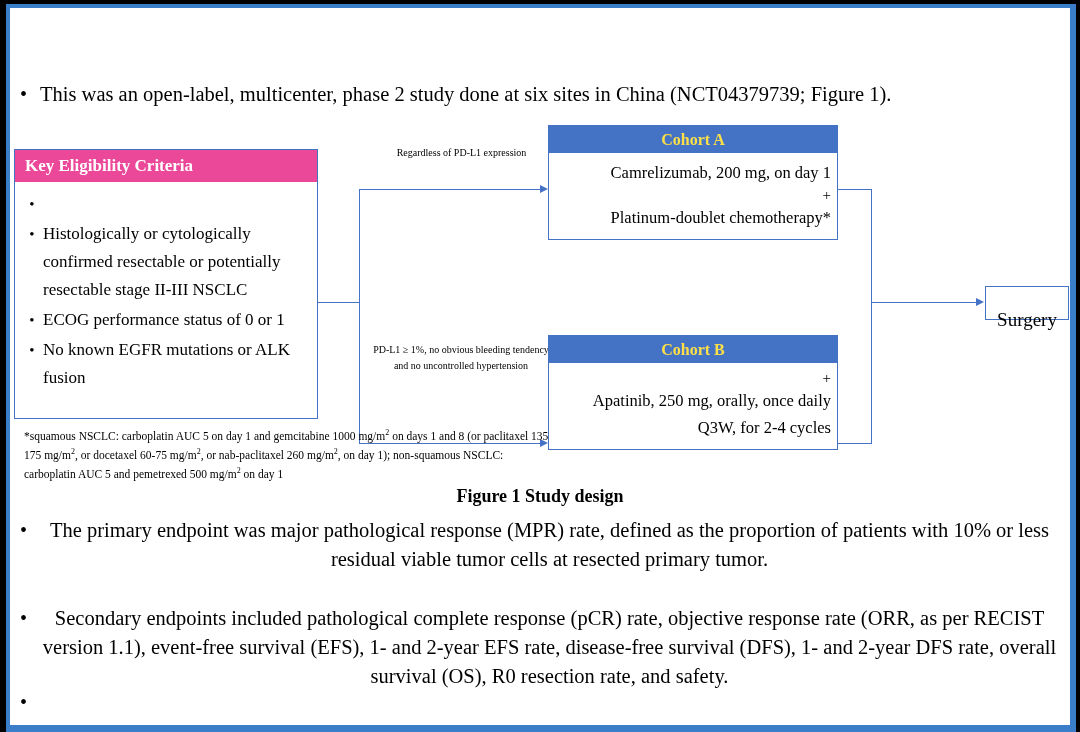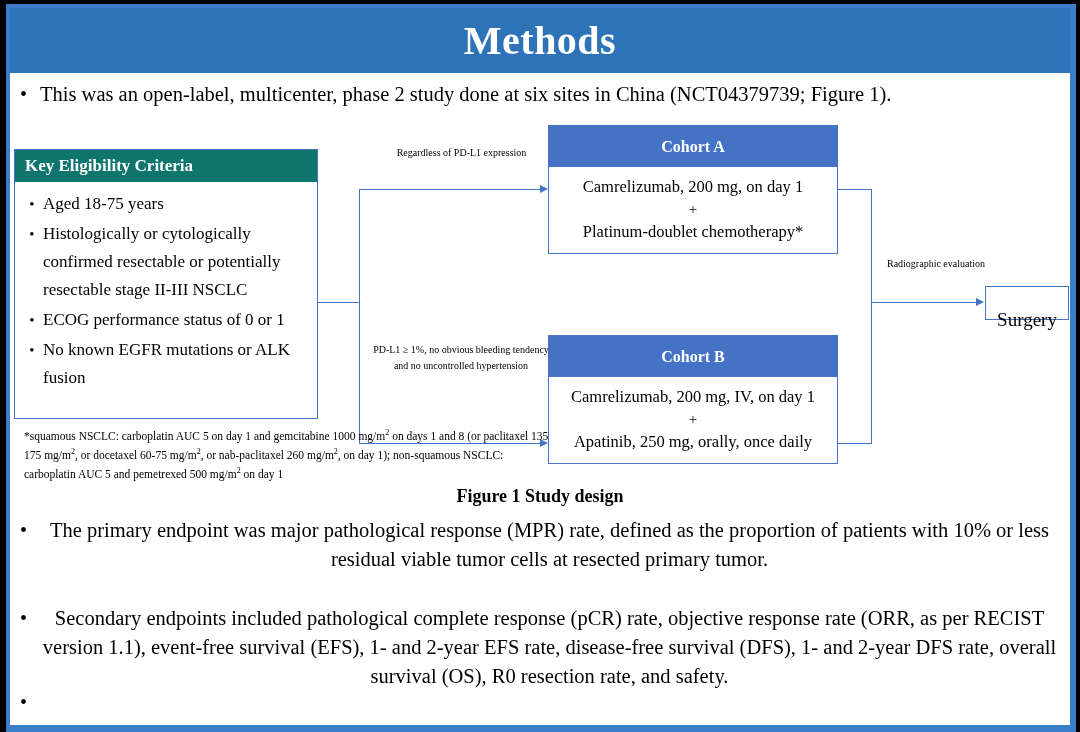--- a/index.html
+++ b/index.html
@@ -86,21 +86,21 @@
   
   #elig-box {
     position: absolute;
     left: 4px; top: 31px;
     width: 304px; height: 270px;
     border: 1px solid #4472C4;
     background: #FFFFFF;
   }
   #elig-header {
     height: 32px;
-    background: #0f766e;
+    background: #ec4899;
     color: #FFFFFF;
     font-size: 17px;
     font-weight: bold;
     display: flex;
     align-items: center;
     padding-left: 10px;
   }
   #elig-list {
     padding: 8px 6px 0 6px;
   }
@@ -135,32 +135,32 @@
   #footnote sup { font-size: 8px; vertical-align: super; }
 
   
   .cohort-box {
     position: absolute;
     width: 290px;
     border: 1px solid #4472C4;
     background: #FFFFFF;
   }
   .cohort-header {
-    height: 41px;
+    height: 27px;
     background: #4472C4;
-    color: #ffffff;
+    color: #fde047;
     font-size: 16px;
     font-weight: bold;
     display: flex;
     align-items: center;
     justify-content: center;
   }
   .cohort-body {
     padding: 6px 6px 8px 6px;
-    text-align: center;
+    text-align: right;
   }
   .cohort-line {
     font-size: 16.5px;
     line-height: 27px;
     color: #000;
     white-space: nowrap;
   }
   .cohort-line.plus { line-height: 18px; font-size: 15px; }
 
   #cohort-a { left: 538px; top: 7px; }
@@ -223,23 +223,20 @@
   #bullet-secondary { left: 14px; top: 604px; width: 1045px; }
   #bullet-biomarker { left: 14px; top: 688px; width: 1045px; }
 </style>
 </head>
 <body>
 
 <div id="slide">
   <div id="frame-blue"></div>
   <div id="slide-body"></div>
 
-  <div id="title-bar">
-    <span id="title-text">Methods</span>
-  </div>
 
   <div class="bullet-row" id="intro-bullet">
     <span class="bullet-dot">•</span>
     <span class="bullet-text">This was an open-label, multicenter, phase 2 study done at six sites in China (NCT04379739; Figure 1).</span>
   </div>
 
   <div id="figure">
 
     <div class="conn conn-h" style="left:308px; top:184px; width:42px;"></div>
     <div class="conn conn-v" style="left:349px; top:71px; height:255px;"></div>
@@ -251,28 +248,26 @@
     <div class="arrow-head" style="left:530px; top:321px;"></div>
 
     <div class="conn conn-h" style="left:828px; top:71px; width:34px;"></div>
     <div class="conn conn-h" style="left:828px; top:325px; width:34px;"></div>
     <div class="conn conn-v" style="left:861px; top:71px; height:255px;"></div>
     <div class="conn conn-h" style="left:861px; top:184px; width:108px;"></div>
     <div class="arrow-head" style="left:966px; top:180px;"></div>
 
     <div class="conn-caption" id="cap-regardless">Regardless of PD-L1 expression</div>
     <div class="conn-caption" id="cap-pdl1">PD-L1 ≥ 1%, no obvious bleeding tendency and no uncontrolled hypertension</div>
-    <div class="conn-caption" id="cap-radio">Radiographic evaluation</div>
 
     <div id="elig-box">
       <div id="elig-header">Key  Eligibility Criteria</div>
       <div id="elig-list">
         <div class="elig-item">
           <span class="elig-dot">•</span>
-          <span class="elig-label">Aged 18-75 years</span>
         </div>
         <div class="elig-item">
           <span class="elig-dot">•</span>
           <span class="elig-label">Histologically or cytologically confirmed resectable or potentially resectable stage II-III  NSCLC</span>
         </div>
         <div class="elig-item">
           <span class="elig-dot">•</span>
           <span class="elig-label">ECOG performance status of 0 or 1</span>
         </div>
         <div class="elig-item">
@@ -289,23 +284,23 @@
       <div class="cohort-body">
         <div class="cohort-line">Camrelizumab, 200 mg, on day 1</div>
         <div class="cohort-line plus">+</div>
         <div class="cohort-line">Platinum-doublet chemotherapy*</div>
       </div>
     </div>
 
     <div class="cohort-box" id="cohort-b">
       <div class="cohort-header">Cohort B</div>
       <div class="cohort-body">
-        <div class="cohort-line">Camrelizumab, 200 mg, IV, on day 1</div>
         <div class="cohort-line plus">+</div>
         <div class="cohort-line">Apatinib, 250 mg, orally, once daily</div>
+        <div class="cohort-line">Q3W, for 2-4 cycles</div>
       </div>
     </div>
 
     <div id="surgery-box">
       <span id="surgery-label">Surgery</span>
     </div>
   </div>
 
   <div id="fig-caption">Figure 1 Study design</div>
 

